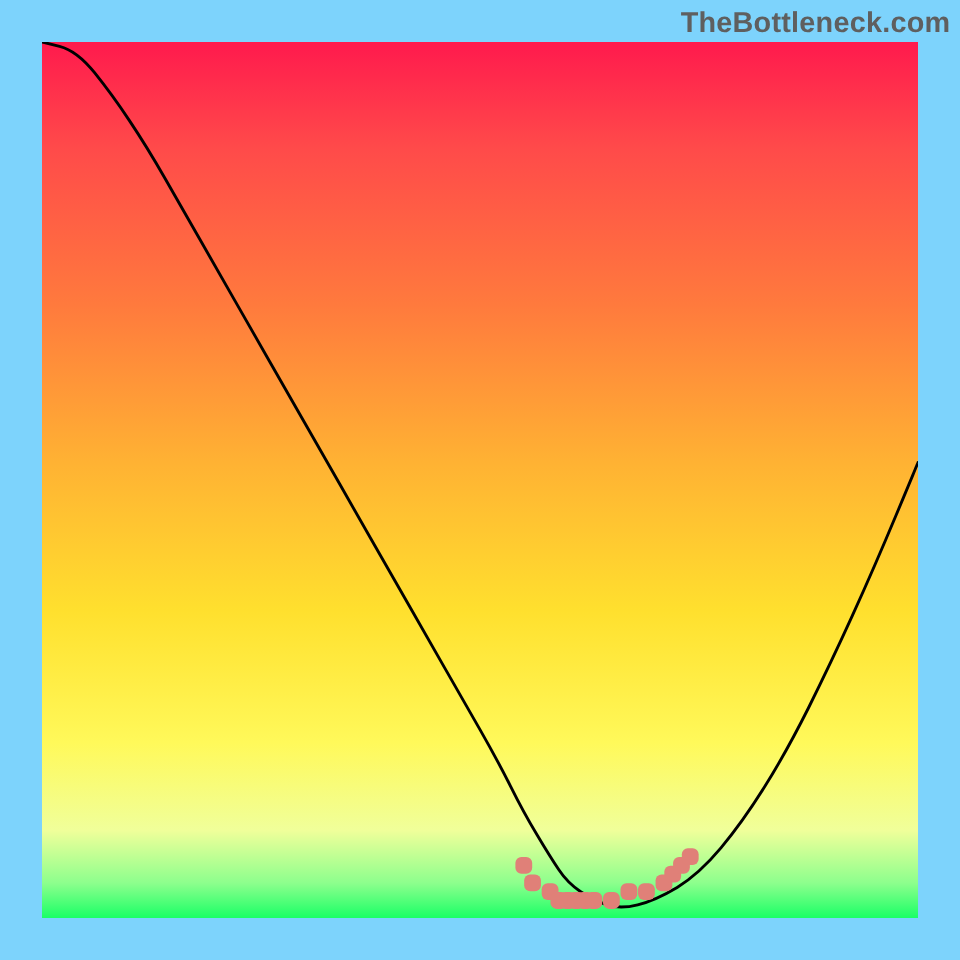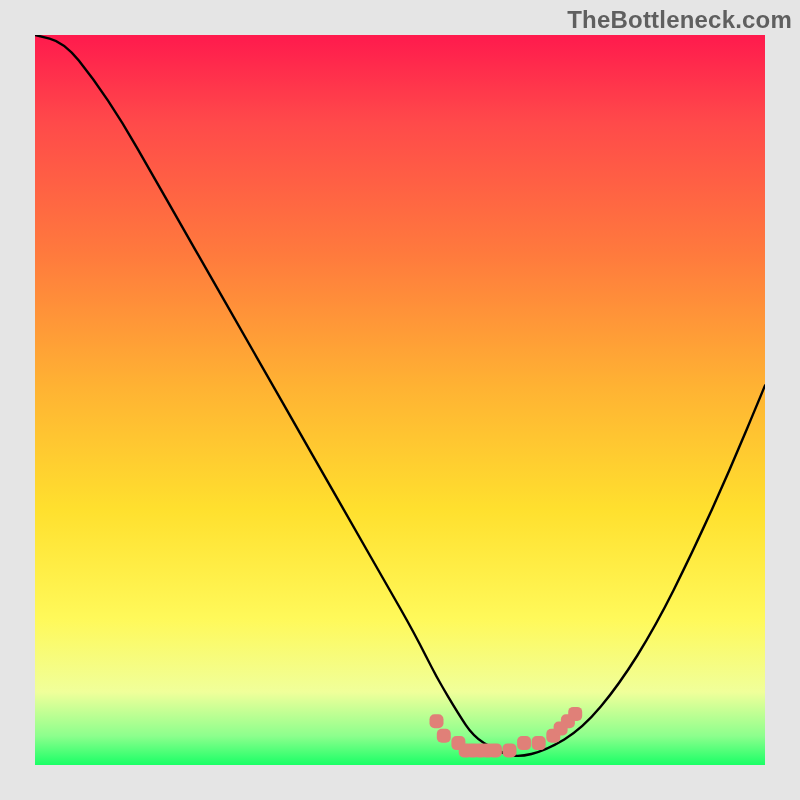--- a/index.html
+++ b/index.html
@@ -10,21 +10,21 @@
     background: #000;
     overflow: hidden;
     font-family: Arial, Helvetica, sans-serif;
   }
   .frame {
     position: absolute;
     left: 0;
     top: 0;
     width: 800px;
     height: 800px;
-    background: #e5e5e5;
+    background: #7dd3fc;
   }
   .plot-area {
     position: absolute;
     left: 35px;
     top: 35px;
     width: 730px;
     height: 730px;
     
     background: linear-gradient(to bottom,
       #ff1a4d 0%,

